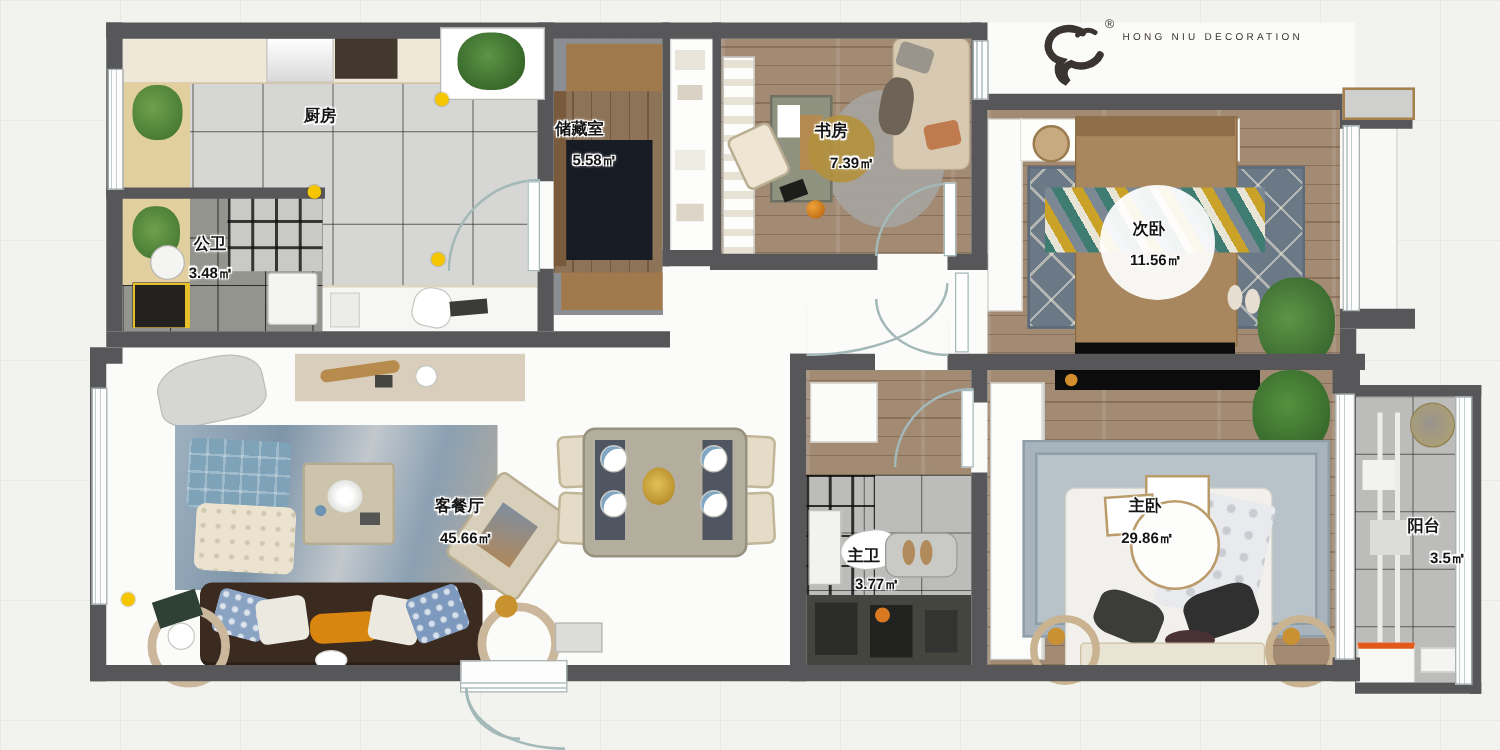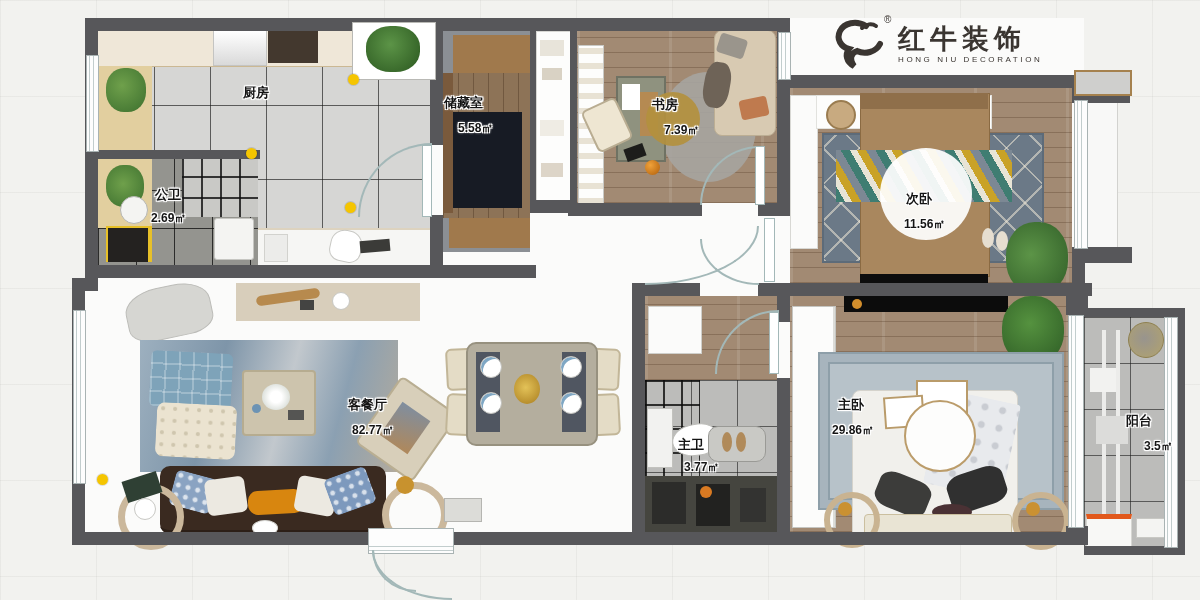--- a/index.html
+++ b/index.html
@@ -40,21 +40,20 @@
 
 <div id="stage">
 
   <div id="brand">
     <svg class="a" style="left:0;top:2px" width="56" height="52" viewBox="0 0 56 52">
       <path d="M34 8 C24 2 12 5 8 13 C4 21 9 29 17 31 C13 36 14 44 22 48 C17 41 19 35 25 33 C33 37 44 34 48 26" fill="none" stroke="#3a3531" stroke-width="6" stroke-linecap="round"></path>
       <path d="M30 10 C34 6 40 5 44 8" fill="none" stroke="#3a3531" stroke-width="4" stroke-linecap="round"></path>
     </svg>
     <span class="reg">®</span>
     <div class="a" style="left:66px;top:8px">
-      <div class="cn">红牛装饰</div>
       <div class="en">HONG NIU DECORATION</div>
     </div>
   </div>
 
   <div class="a" style="left:85px;top:18px;width:999px;height:527px;background:#fbfbfa;z-index:5"></div>
   <div class="a" style="left:1084px;top:308px;width:101px;height:247px;background:#fbfbfa;z-index:5"></div>
 
   <div class="flr tl" style="left:98px;top:31px;width:332px;height:200px"></div>
   <div class="flr" style="left:252px;top:228px;width:178px;height:37px;background:#f6f6f4;border-top:2px solid #ddd3bf"></div>
   <div class="flr td" style="left:98px;top:152px;width:160px;height:113px"></div>
@@ -258,37 +257,37 @@
     <span>厨房</span>
   </div>
   <div class="lbl" style="left:444px;top:94px">
     <div>储藏室</div>
     <div class="ar" style="margin:8px 0 0 14px">5.58㎡</div>
   </div>
   <div class="lbl" style="left:652px;top:96px">
     <div>书房</div>
     <div class="ar" style="margin:8px 0 0 12px">7.39㎡</div>
   </div>
-  <div class="lbl" style="left:906px;top:190px">
+  <div class="lbl" style="left:906px;top:174px">
     <div>次卧</div>
     <div class="ar" style="margin:8px 0 0 -2px">11.56㎡</div>
   </div>
   <div class="lbl" style="left:155px;top:186px">
     <div>公卫</div>
-    <div class="ar" style="margin:6px 0 0 -4px">2.69㎡</div>
+    <div class="ar" style="margin:6px 0 0 -4px">3.48㎡</div>
   </div>
   <div class="lbl" style="left:348px;top:396px">
     <div>客餐厅</div>
-    <div class="ar" style="margin:8px 0 0 4px">82.77㎡</div>
+    <div class="ar" style="margin:8px 0 0 4px">45.66㎡</div>
   </div>
   <div class="lbl" style="left:678px;top:436px">
     <div>主卫</div>
     <div class="ar" style="margin:5px 0 0 6px">3.77㎡</div>
   </div>
-  <div class="lbl" style="left:838px;top:396px">
+  <div class="lbl" style="left:903px;top:396px">
     <div>主卧</div>
     <div class="ar" style="margin:8px 0 0 -6px">29.86㎡</div>
   </div>
   <div class="lbl" style="left:1126px;top:412px">
     <div>阳台</div>
     <div class="ar" style="margin:8px 0 0 18px">3.5㎡</div>
   </div>
 
 </div>
 

